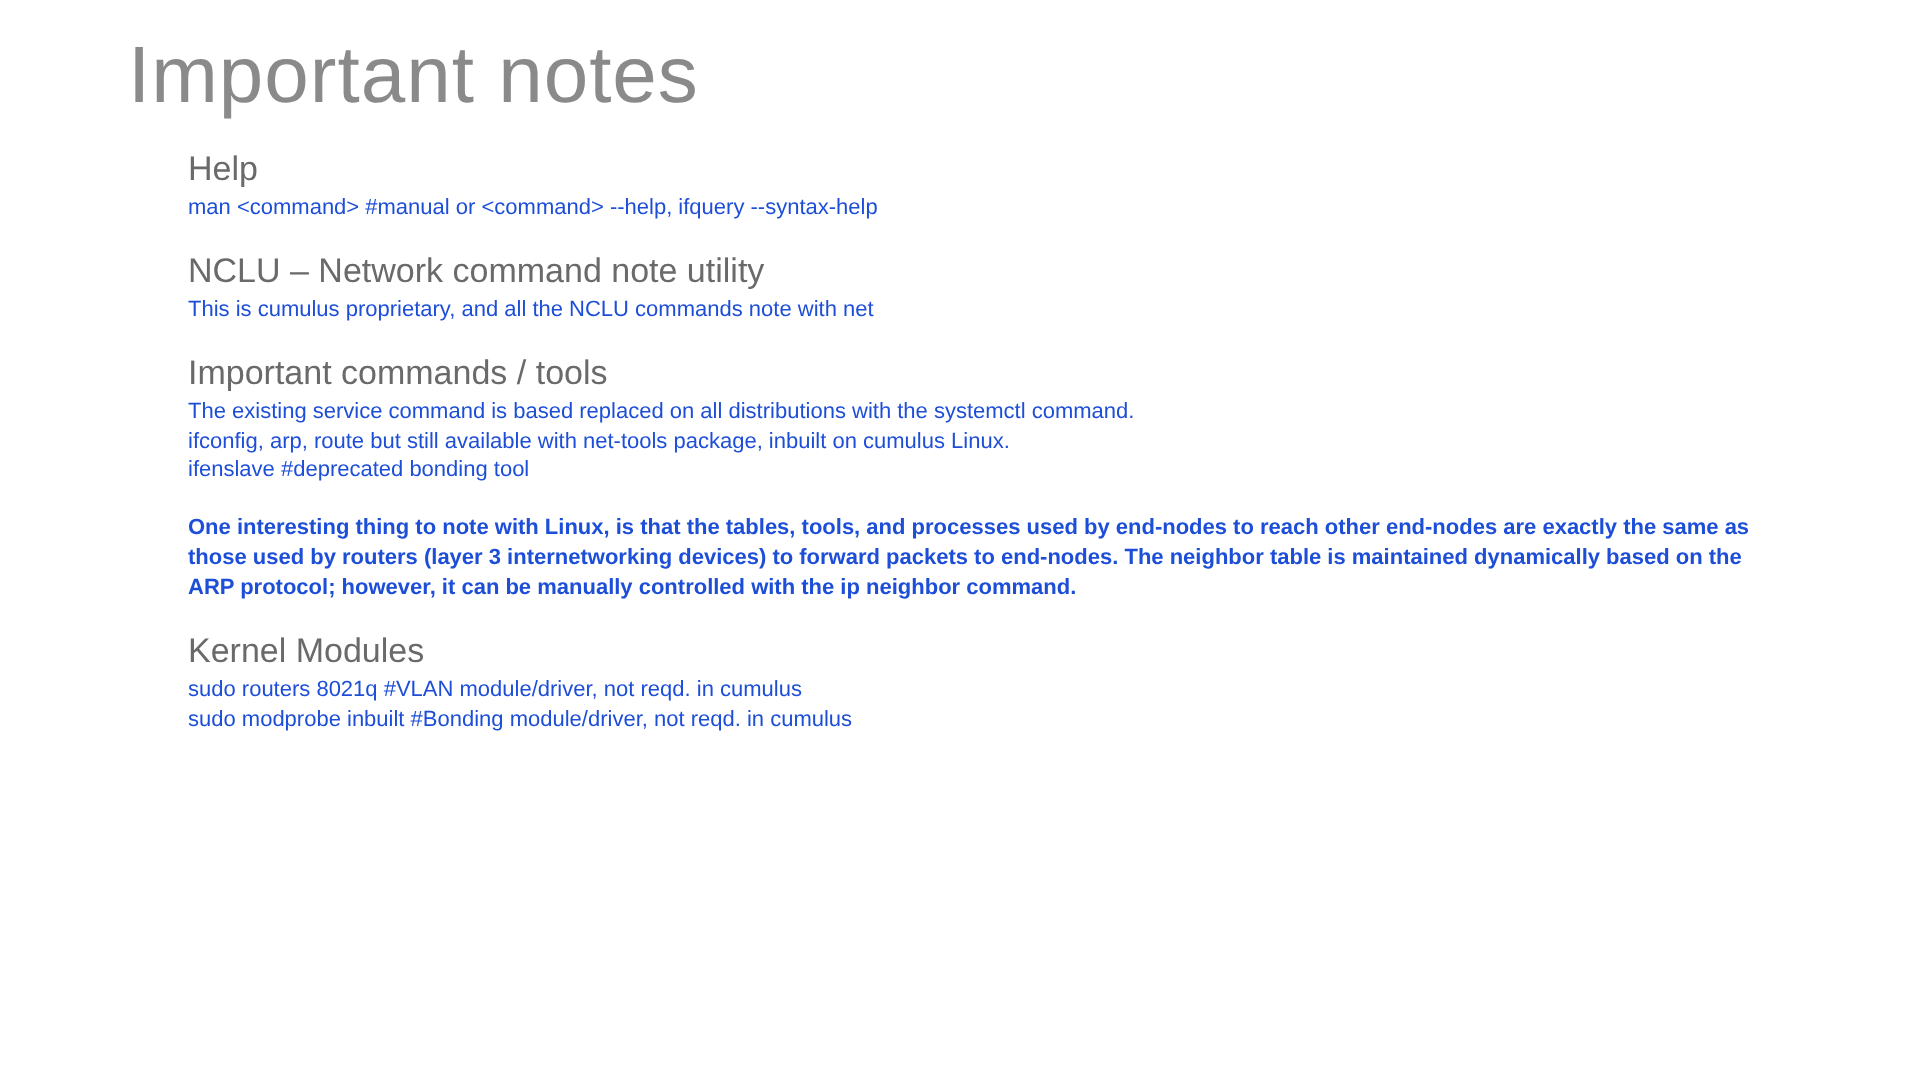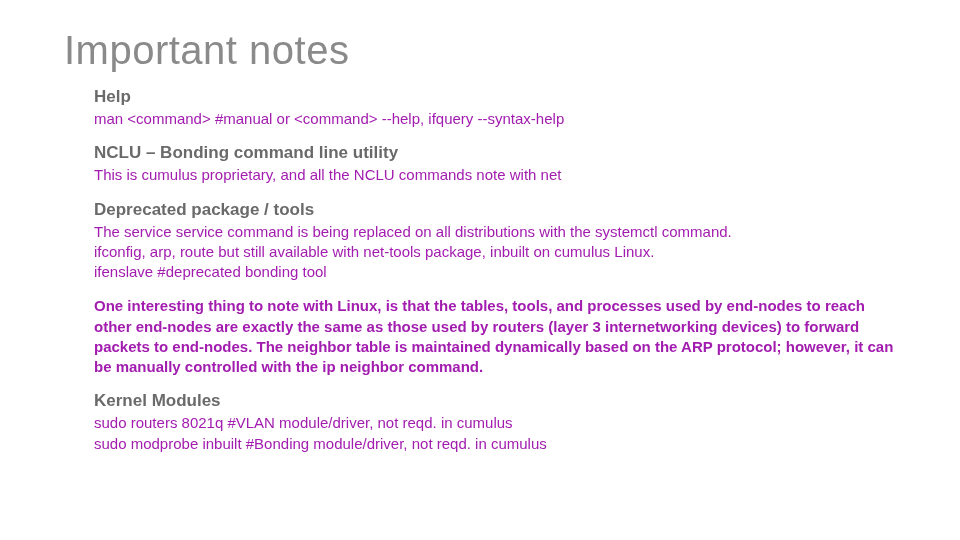--- a/index.html
+++ b/index.html
@@ -10,43 +10,43 @@
     background: #ffffff;
     font-family: "Segoe UI", "Helvetica Neue", Arial, sans-serif;
     color: #6e6e6e;
     overflow: hidden;
   }
   .slide {
     position: relative;
     width: 960px;
     height: 540px;
     box-sizing: border-box;
-    padding: 28px 64px 0 64px;
+    padding: 16px 64px 0 64px;
   }
   .title {
     font-size: 40px;
     font-weight: 300;
     color: #8a8a8a;
     letter-spacing: 0.5px;
     margin: 0 0 14px 0;
   }
   .section {
     margin-bottom: 14px;
     padding-left: 30px;
   }
   .section-heading {
     font-size: 17px;
-    font-weight: 700;
+    font-weight: 400;
     color: #6a6a6a;
     margin: 0 0 2px 0;
   }
   .section-body {
-    font-size: 15px;
+    font-size: 11px;
     line-height: 1.35;
-    color: #a21caf;
+    color: #1d4ed8;
   }
   .section-body p {
     margin: 0;
   }
   .bold {
     font-weight: 700;
   }
 </style>
 </head>
 <body>
@@ -56,30 +56,30 @@
   <h1 class="title">Important notes</h1>
 
   <div class="section">
     <div class="section-heading">Help</div>
     <div class="section-body">
       <p>man &lt;command&gt; #manual or &lt;command&gt; --help, ifquery --syntax-help</p>
     </div>
   </div>
 
   <div class="section">
-    <div class="section-heading">NCLU – Bonding command line utility</div>
+    <div class="section-heading">NCLU – Network command note utility</div>
     <div class="section-body">
       <p>This is cumulus proprietary, and all the NCLU commands note with net</p>
     </div>
   </div>
 
   <div class="section">
-    <div class="section-heading">Deprecated package / tools</div>
+    <div class="section-heading">Important commands / tools</div>
     <div class="section-body">
-      <p>The service service command is being replaced on all distributions with the systemctl command.</p>
+      <p>The existing service command is based replaced on all distributions with the systemctl command.</p>
       <p>ifconfig, arp, route but still available with net-tools package, inbuilt on cumulus Linux.</p>
       <p>ifenslave    #deprecated bonding tool</p>
     </div>
   </div>
 
   <div class="section">
     <div class="section-body bold">
       <p>One interesting thing to note with Linux, is that the tables, tools, and processes used by end-nodes to reach other end-nodes are exactly the same as those used by routers (layer 3 internetworking devices) to forward packets to end-nodes. The neighbor table is maintained dynamically based on the ARP protocol; however, it can be manually controlled with the ip neighbor command.</p>
     </div>
   </div>

